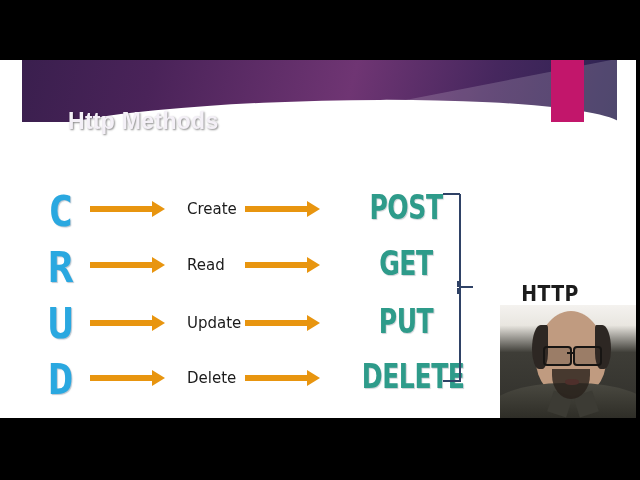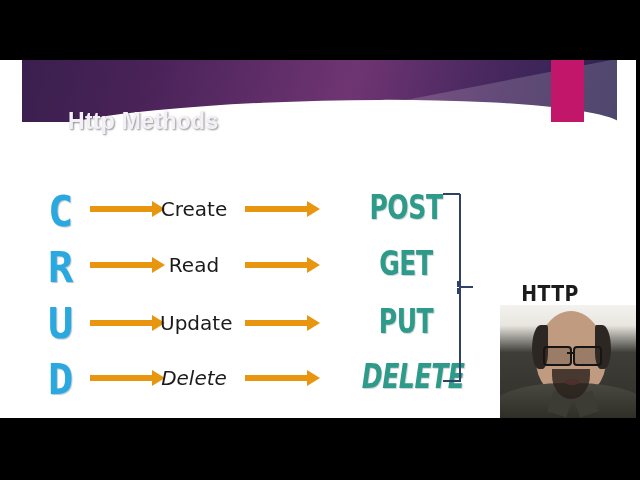--- a/index.html
+++ b/index.html
@@ -118,21 +118,21 @@
   
   .row {
     position: absolute;
     left: 0;
     width: 640px;
     height: 26px;
   }
   #row-0 { top: 136px; }
   #row-1 { top: 192px; }
   #row-2 { top: 250px; padding-left: 36px; }
-  #row-3 { top: 305px; font-style: italic; }
+  #row-3 { top: 305px; }
 
   .arrow {
     position: absolute;
     top: 10px;
     height: 6px;
   }
   .arrow .shaft {
     position: absolute;
     left: 0;
     top: 0;
@@ -150,26 +150,25 @@
   }
   .arrow-left { left: 90px; width: 78px; }
   .arrow-left .shaft { width: 64px; }
   .arrow-left .head { left: 62px; }
   .arrow-right { left: 245px; width: 78px; }
   .arrow-right .shaft { width: 64px; }
   .arrow-right .head { left: 62px; }
 
   .crud-word {
     position: absolute;
-    left: 160px;
+    left: 187px;
     top: 0px;
     width: 68px;
-    text-align: center;
     font-family: "DejaVu Sans", sans-serif;
-    font-size: 20px;
+    font-size: 15px;
     color: #1b1b1b;
     line-height: 26px;
   }
 
   .http-word {
     position: absolute;
     left: 352px;
     top: -14px;
     width: 108px;
     text-align: center;

